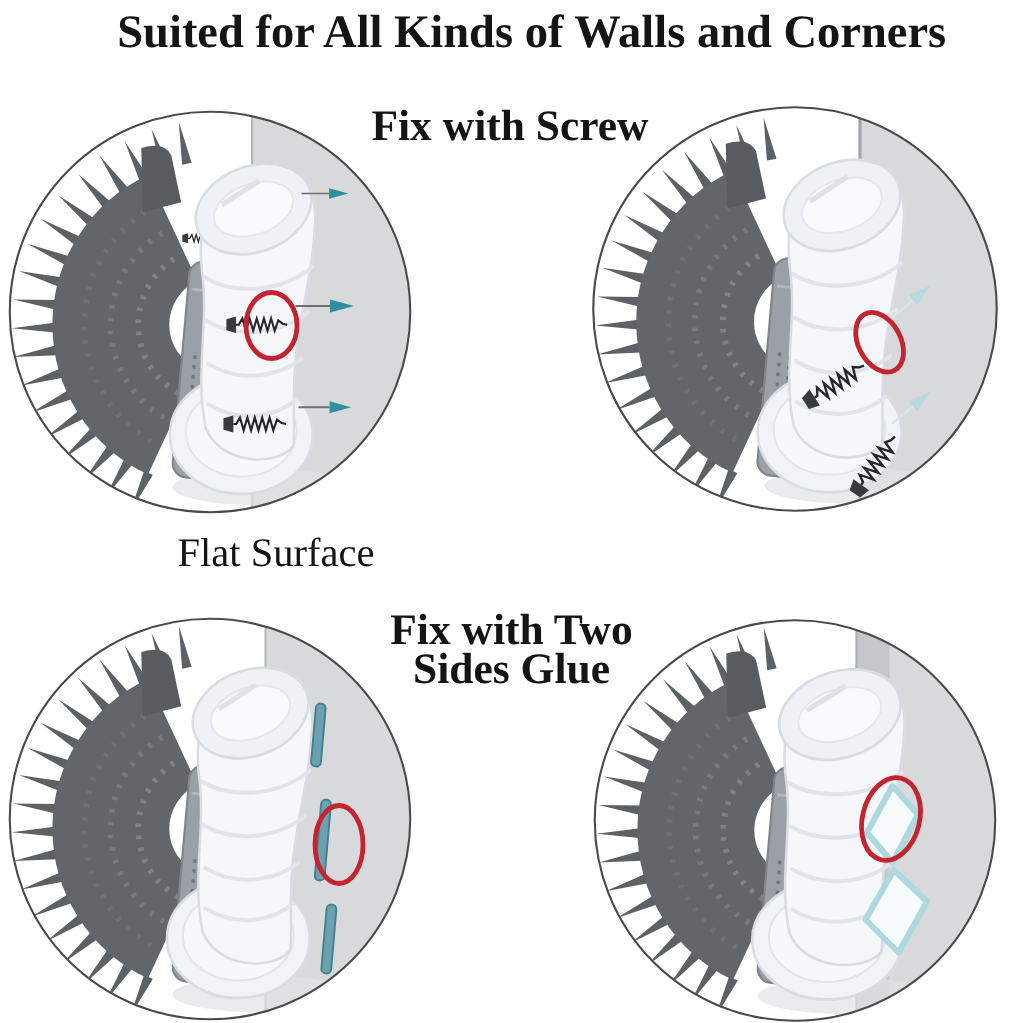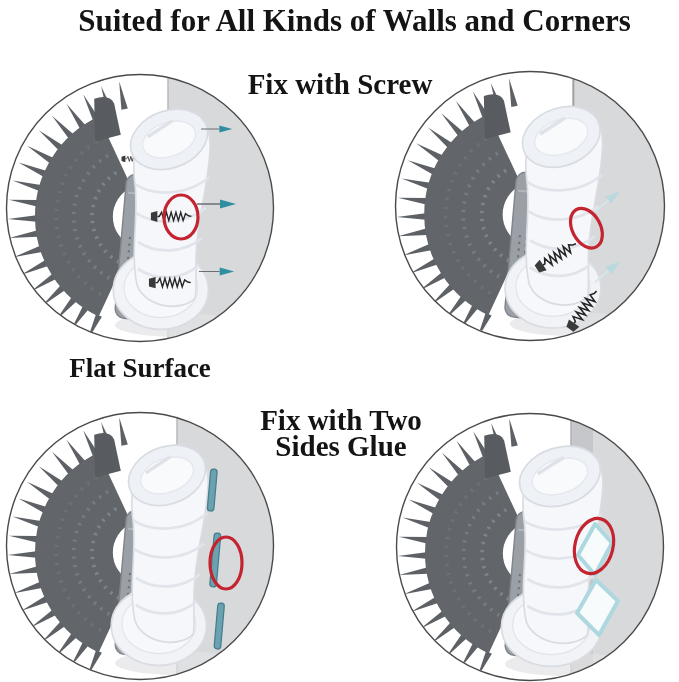--- a/index.html
+++ b/index.html
@@ -10,21 +10,21 @@
   .title{
     position:absolute;left:30px;top:3px;width:649px;text-align:center;
     font-size:31px;font-weight:600;letter-spacing:0px;white-space:nowrap;
   }
   .heading{
     position:absolute;text-align:center;font-size:29px;font-weight:600;line-height:26px;
   }
   .heading.screw{left:190px;top:71px;width:300px;}
   .heading.glue{left:190px;top:407px;width:302px;}
   .caption{
-    position:absolute;text-align:center;font-size:27px;font-weight:700;white-space:nowrap;
+    position:absolute;text-align:center;font-size:27px;font-weight:400;white-space:nowrap;padding-left:44px;
   }
   .caption.flat{left:0px;top:353px;width:280px;}
   .caption.rightangle{left:400px;top:351px;width:280px;}
   .panel{position:absolute;}
   .panel svg{display:block;}
 </style>
 </head>
 <body>
 
 <div class="stage">

